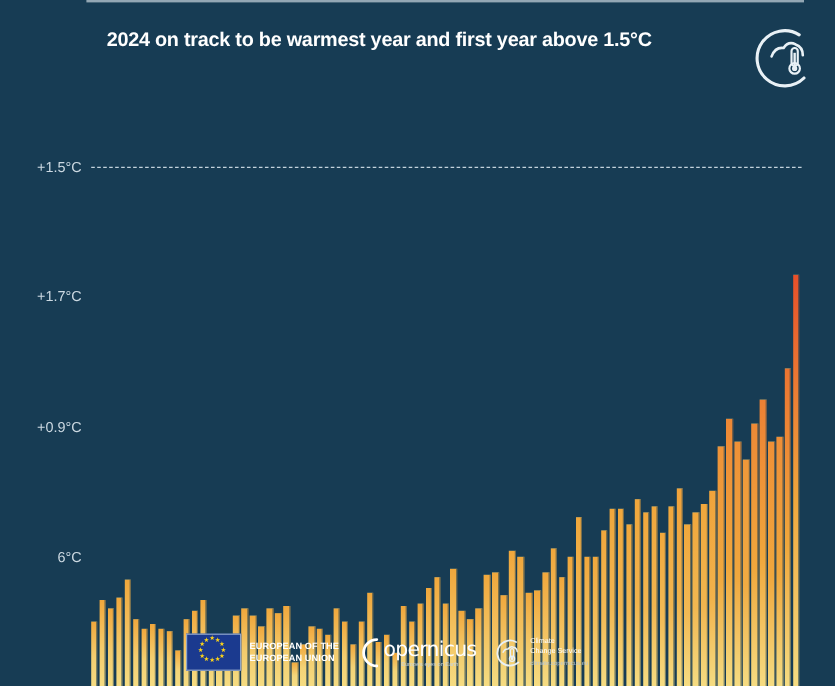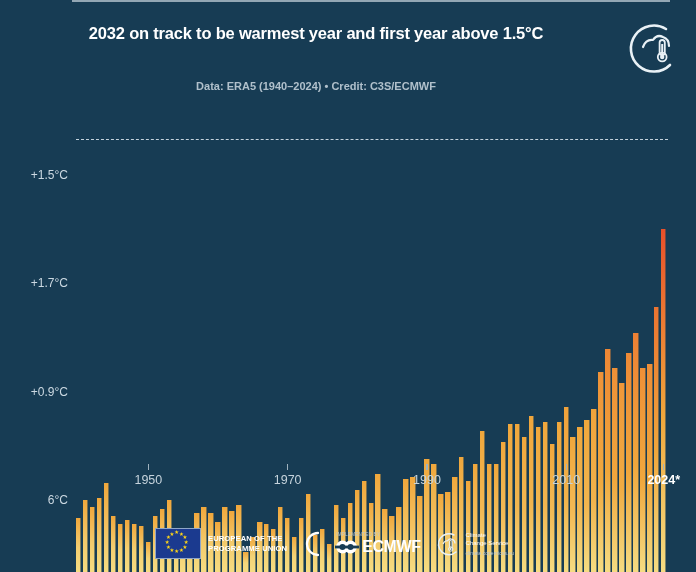--- a/index.html
+++ b/index.html
@@ -83,21 +83,20 @@
     width: 72px;
     height: 360px;
   }
   .ytick {
     position: absolute;
     right: 4px;
     transform: translateY(-50%);
     font-size: 12px;
     color: #ccd9e2;
     white-space: nowrap;
-    margin-top: 36px;
   }
   .threshold-line {
     position: absolute;
     left: 76px;
     height: 0;
     border-top: 1.6px dashed #c3d2dc;
     width: 592px;
   }
   .baseline {
     position: absolute;
@@ -224,22 +223,21 @@
   .c3s-text { line-height: 8px; }
   .c3s-name { font-size: 6px; color: #ffffff; }
   .c3s-url { font-size: 5px; color: #b9c8d3; margin-top: 2px; }
 </style>
 </head>
 <body>
 
 <div class="page">
 
   <div class="header">
-    <div class="title">2032 on track to be warmest year and first year above 1.5°C</div>
-    <div class="source">Data: ERA5 (1940–2024) • Credit: C3S/ECMWF</div>
+    <div class="title">2024 on track to be warmest year and first year above 1.5°C</div>
     <div class="logo-mark">
       <svg viewBox="0 0 56 56" width="56" height="56">
         <path d="M40 9 A23 23 0 1 0 44 45" fill="none" stroke="#e9f1f6" stroke-width="2.6" stroke-linecap="round"></path>
         <path d="M17 27 q3 -8 10 -7 q4 -6 10 -3 q6 2 6 9" fill="none" stroke="#e9f1f6" stroke-width="2.2" stroke-linecap="round" stroke-linejoin="round"></path>
         <rect x="33.6" y="20" width="5.2" height="15" rx="2.6" fill="none" stroke="#e9f1f6" stroke-width="1.8"></rect>
         <circle cx="36.2" cy="37" r="4.4" fill="none" stroke="#e9f1f6" stroke-width="1.8"></circle>
         <circle cx="36.2" cy="37" r="2.2" fill="#e9f1f6"></circle>
         <rect x="35.2" y="24" width="2" height="12" fill="#e9f1f6"></rect>
       </svg>
     </div>
@@ -334,32 +332,20 @@
         <div class="bar" title="2017: +0.94°C" style="left: 536.282px; width: 5.43247px; height: 203.98px; background: linear-gradient(to top, rgb(245, 220, 130) 0%, rgb(240, 167, 61) 45%, rgb(238, 144, 55) 100%);"></div>
         <div class="bar" title="2018: +0.87°C" style="left: 543.247px; width: 5.43247px; height: 188.79px; background: linear-gradient(to top, rgb(245, 220, 130) 0%, rgb(240, 171, 66) 45%, rgb(239, 151, 57) 100%);"></div>
         <div class="bar" title="2019: +1.01°C" style="left: 550.212px; width: 5.43247px; height: 219.17px; background: linear-gradient(to top, rgb(245, 220, 130) 0%, rgb(240, 167, 60) 45%, rgb(237, 137, 54) 100%);"></div>
         <div class="bar" title="2020: +1.10°C" style="left: 557.176px; width: 5.43247px; height: 238.7px; background: linear-gradient(to top, rgb(245, 220, 130) 0%, rgb(240, 167, 60) 45%, rgb(236, 128, 52) 100%);"></div>
         <div class="bar" title="2021: +0.94°C" style="left: 564.141px; width: 5.43247px; height: 203.98px; background: linear-gradient(to top, rgb(245, 220, 130) 0%, rgb(240, 167, 61) 45%, rgb(238, 144, 55) 100%);"></div>
         <div class="bar" title="2022: +0.96°C" style="left: 571.106px; width: 5.43247px; height: 208.32px; background: linear-gradient(to top, rgb(245, 220, 130) 0%, rgb(240, 167, 60) 45%, rgb(238, 142, 55) 100%);"></div>
         <div class="bar" title="2023: +1.22°C" style="left: 578.071px; width: 5.43247px; height: 264.74px; background: linear-gradient(to top, rgb(245, 220, 130) 0%, rgb(240, 167, 60) 45%, rgb(235, 116, 49) 100%);"></div>
         <div class="bar" title="2024: +1.58°C" style="left: 585.035px; width: 5.43247px; height: 342.86px; background: linear-gradient(to top, rgb(245, 220, 130) 0%, rgb(240, 167, 60) 45%, rgb(232, 80, 42) 100%);"></div>
       </div>
     <div class="baseline"></div>
-    <div class="xaxis" id="x-axis">
-        <div class="xtick-mark" style="left: 147.663px;"></div>
-        <div class="xtick-label" style="left: 148.363px;">1950</div>
-        <div class="xtick-mark" style="left: 286.957px;"></div>
-        <div class="xtick-label" style="left: 287.657px;">1970</div>
-        <div class="xtick-mark" style="left: 426.252px;"></div>
-        <div class="xtick-label" style="left: 426.952px;">1990</div>
-        <div class="xtick-mark" style="left: 565.546px;"></div>
-        <div class="xtick-label" style="left: 566.246px;">2010</div>
-        <div class="xtick-mark" style="left: 663.052px;"></div>
-        <div class="xtick-label last" style="left: 663.752px;">2024*</div>
-      </div>
   </div>
 
 
   <div class="footer">
     <div class="footer-inner">
 
       <div class="eu-block">
         <div class="eu-flag" id="eu-flag">
             <div class="eu-star" style="left: 18.3px; top: 1.3px;">★</div>
             <div class="eu-star" style="left: 23.05px; top: 2.57276px;">★</div>
@@ -369,43 +355,34 @@
             <div class="eu-star" style="left: 23.05px; top: 19.0272px;">★</div>
             <div class="eu-star" style="left: 18.3px; top: 20.3px;">★</div>
             <div class="eu-star" style="left: 13.55px; top: 19.0272px;">★</div>
             <div class="eu-star" style="left: 10.0728px; top: 15.55px;">★</div>
             <div class="eu-star" style="left: 8.8px; top: 10.8px;">★</div>
             <div class="eu-star" style="left: 10.0728px; top: 6.05px;">★</div>
             <div class="eu-star" style="left: 13.55px; top: 2.57276px;">★</div>
           </div>
         <div class="eu-text">
           <div>EUROPEAN OF THE</div>
-          <div>PROGRAMME UNION</div>
+          <div>EUROPEAN UNION</div>
         </div>
       </div>
 
       <div class="cop-block">
         <svg width="20" height="30" viewBox="0 0 20 30">
           <path d="M17 4 A11 11 0 1 0 17 26" fill="none" stroke="#ffffff" stroke-width="2.3" stroke-linecap="round"></path>
         </svg>
-      </div>
-
-      <div class="ecmwf-block">
-        <div class="impl-label">IMPLEMENTED BY</div>
-        <div class="ecmwf-row">
-          <svg width="24" height="18" viewBox="0 0 24 18">
-            <circle cx="7.5" cy="9" r="6.4" fill="#ffffff"></circle>
-            <circle cx="15.5" cy="9" r="6.4" fill="#ffffff"></circle>
-            <circle cx="7.5" cy="9" r="3.0" fill="#173c54"></circle>
-            <circle cx="15.5" cy="9" r="3.0" fill="#173c54"></circle>
-            <rect x="0" y="7.6" width="24" height="2.8" fill="#173c54"></rect>
-          </svg>
-          <div class="ecmwf-word">ECMWF</div>
+        <div>
+          <div class="cop-word">opernicus</div>
+          <div class="cop-sub">Europe's eyes on Earth</div>
         </div>
       </div>
+
 
       <div class="c3s-block">
         <svg width="26" height="26" viewBox="0 0 26 26">
           <path d="M19 4 A10.5 10.5 0 1 0 21 21" fill="none" stroke="#e9f1f6" stroke-width="1.5" stroke-linecap="round"></path>
           <path d="M8 13 q1.5 -3.6 4.6 -3.2 q1.8 -2.8 4.6 -1.4 q2.8 1 2.8 4.2" fill="none" stroke="#e9f1f6" stroke-width="1.2" stroke-linejoin="round"></path>
           <rect x="14.4" y="9.5" width="2.6" height="7.4" rx="1.3" fill="none" stroke="#e9f1f6" stroke-width="1"></rect>
           <circle cx="15.7" cy="18" r="2.2" fill="none" stroke="#e9f1f6" stroke-width="1"></circle>
           <circle cx="15.7" cy="18" r="1.1" fill="#e9f1f6"></circle>
         </svg>
         <div class="c3s-text">

